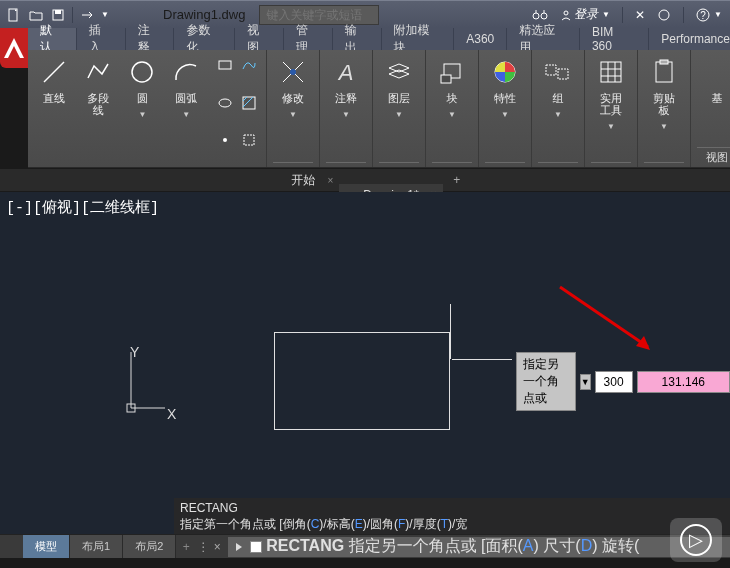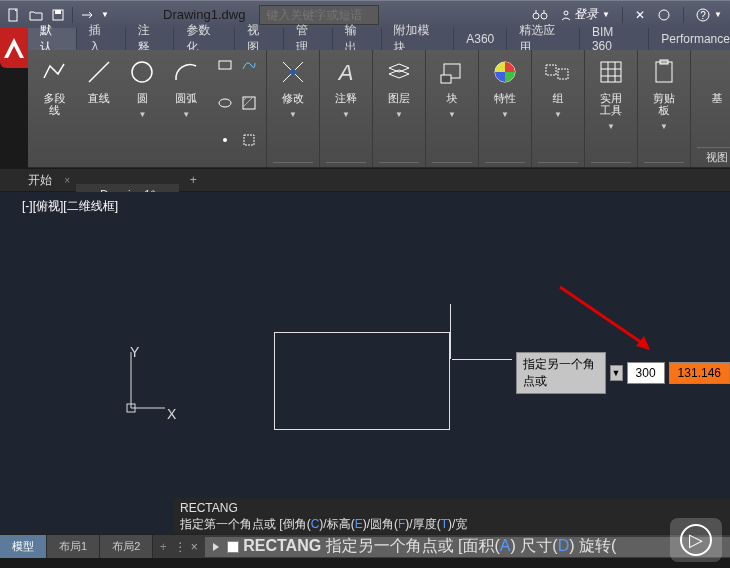--- a/index.html
+++ b/index.html
@@ -30,49 +30,49 @@
 .panel-buttons { flex: 1; display: flex; gap: 4px; }
 .big-btn { display: flex; flex-direction: column; align-items: center; justify-content: flex-start; gap: 4px; padding: 2px 4px; color: #eee; min-width: 38px; }
 .big-btn .icon-box { width: 32px; height: 32px; display: flex; align-items: center; justify-content: center; }
 .big-btn .lbl { font-size: 11px; text-align: center; line-height: 12px; }
 .panel-label { text-align: center; font-size: 11px; color: #ddd; border-top: 1px solid #6a6a6a; padding-top: 2px; margin-top: 2px; }
 .panel-label.arrow::after { content: " ▼"; font-size: 8px; }
 .mini-grid { display: grid; grid-template-columns: repeat(2, 22px); gap: 2px; margin-left: 4px; }
 .mini-btn { width: 22px; height: 22px; display: flex; align-items: center; justify-content: center; color: #ddd; }
 .dropdown-arrow { font-size: 8px; color: #ccc; margin-top: 2px; }
 
-.file-tabs { height: 24px; background: #2a2a2a; display: flex; align-items: center; padding-left: 4px; border-top: 1px solid #1a1a1a; border-bottom: 1px solid #1a1a1a; }
+.file-tabs { height: 24px; background: #2a2a2a; display: flex; align-items: center; padding-left: 4px; border-top: 1px solid #1a1a1a; border-bottom: 1px solid #1a1a1a; justify-content: center; }
 .file-tab { padding: 0 24px; color: #ddd; font-size: 12px; height: 100%; display: flex; align-items: center; position: relative; }
 .file-tab.active { background: #3a3a3a; margin-top: 29px; }
 .file-tab-add { width: 20px; height: 20px; color: #aaa; display: flex; align-items: center; justify-content: center; margin-left: 4px; }
 .file-tab::after { content: "×"; position: absolute; right: 6px; color: #888; font-size: 10px; }
 
 .drawing-area { position: relative; height: 342px; background: #1e2530; }
-.view-label { position: absolute; top: 6px; left: 22px; color: #fff; font-size: 12px; }
+.view-label { position: absolute; top: 6px; left: 6px; color: #fff; font-size: 15px; font-family: Liberation Mono, monospace; }
 .ucs { position: absolute; left: 125px; bottom: 120px; color: #dcdcdc; }
 .ucs-y { position: absolute; left: 5px; top: -70px; font-size: 14px; }
 .ucs-x { position: absolute; left: 42px; top: -8px; font-size: 14px; }
 .rect-draw { position: absolute; left: 274px; top: 140px; width: 176px; height: 98px; border: 1px solid #e0e0e0; }
 .crosshair-v { position: absolute; left: 450px; top: 112px; width: 1px; height: 55px; background: #e0e0e0; }
 .crosshair-h { position: absolute; left: 452px; top: 167px; width: 60px; height: 1px; background: #e0e0e0; }
 .dyn-input { position: absolute; left: 516px; top: 160px; display: flex; align-items: center; gap: 4px; }
 .dyn-label { background: #c5c5c5; color: #000; padding: 3px 6px; font-size: 12px; border: 1px solid #888; }
 .dyn-icon { width: 16px; height: 16px; background: #c5c5c5; border: 1px solid #888; display: flex; align-items: center; justify-content: center; font-size: 9px; }
 .dyn-val1 { background: #fff; color: #000; padding: 3px 8px; font-size: 12px; border: 1px solid #888; }
-.dyn-val2 { background: #f97316; color: #000; padding: 3px 8px; font-size: 12px; border: 1px solid #888; }
+.dyn-val2 { background: #f9a8d4; color: #000; padding: 3px 24px; font-size: 12px; border: 1px solid #888; }
 .arrow-annotation { position: absolute; left: 550px; top: 90px; }
 
 .command-history { position: absolute; bottom: 0; left: 174px; right: 0; background: rgba(40,40,40,0.9); padding: 2px 6px; }
 .history-line { color: #e0e0e0; font-size: 12px; line-height: 16px; }
 .history-line .key { color: #5599ff; }
 
 .status-bar { height: 24px; background: #3a3a3a; display: flex; align-items: center; border-top: 1px solid #222; }
 .layout-tabs { display: flex; height: 100%; }
 .layout-tab { padding: 0 12px; color: #ccc; font-size: 11px; display: flex; align-items: center; background: #4a4a4a; border-right: 1px solid #2a2a2a; }
-.layout-tab.active { background: #5c7a9a; color: #fff; }
+.layout-tab.active { background: #5c7a9a; color: #fff; margin-left: 23px; }
 .layout-add { width: 20px; color: #888; display: flex; align-items: center; justify-content: center; }
 .cmd-input-wrap { flex: 1; display: flex; align-items: center; background: #606060; margin-left: 4px; height: 20px; padding: 0 4px; gap: 4px; }
 .cmd-prompt { color: #e0e0e0; font-size: 16px; white-space: nowrap; }
 .cmd-prompt .cmd-name { font-weight: bold; }
 .cmd-prompt .key { color: #5599ff; }
 .rec-icon { width: 12px; height: 12px; background: #fff; border: 1px solid #888; }
 
 .watermark { position: absolute; right: 8px; bottom: 6px; display: flex; align-items: center; gap: 6px; background: rgba(255,255,255,0.2); padding: 6px 10px; border-radius: 8px; }
 .watermark-icon { width: 32px; height: 32px; border: 2px solid #fff; border-radius: 50%; display: flex; align-items: center; justify-content: center; color: #fff; font-size: 18px; }
 .watermark-text { color: #fff; font-size: 14px; line-height: 16px; }
@@ -164,32 +164,32 @@
       <div class="tab">精选应用</div>
       <div class="tab">BIM 360</div>
       <div class="tab">Performance</div>
     </div>
     <div class="ribbon">
       <div class="panel">
         <div class="panel-buttons">
           <div class="big-btn">
               <div class="icon-box">
                 <svg width="28" height="28">
+                  <line x1="4" y1="24" x2="24" y2="4" stroke="#fff" stroke-width="1.5"></line>
+                </svg>
+              </div>
+              <div class="lbl">直线</div>
+            </div>
+          <div class="big-btn">
+              <div class="icon-box">
+                <svg width="28" height="28">
                   <path d="M4 20 L10 8 L18 16 L24 6" fill="none" stroke="#fff" stroke-width="1.5"></path>
                 </svg>
               </div>
               <div class="lbl">多段线</div>
-            </div>
-          <div class="big-btn">
-              <div class="icon-box">
-                <svg width="28" height="28">
-                  <line x1="4" y1="24" x2="24" y2="4" stroke="#fff" stroke-width="1.5"></line>
-                </svg>
-              </div>
-              <div class="lbl">直线</div>
             </div>
           <div class="big-btn">
               <div class="icon-box">
                 <svg width="28" height="28">
                   <circle cx="14" cy="14" r="10" fill="none" stroke="#fff" stroke-width="1.5"></circle>
                 </svg>
               </div>
               <div class="lbl">圆</div>
               <div class="dropdown-arrow">▼</div>
             </div>

